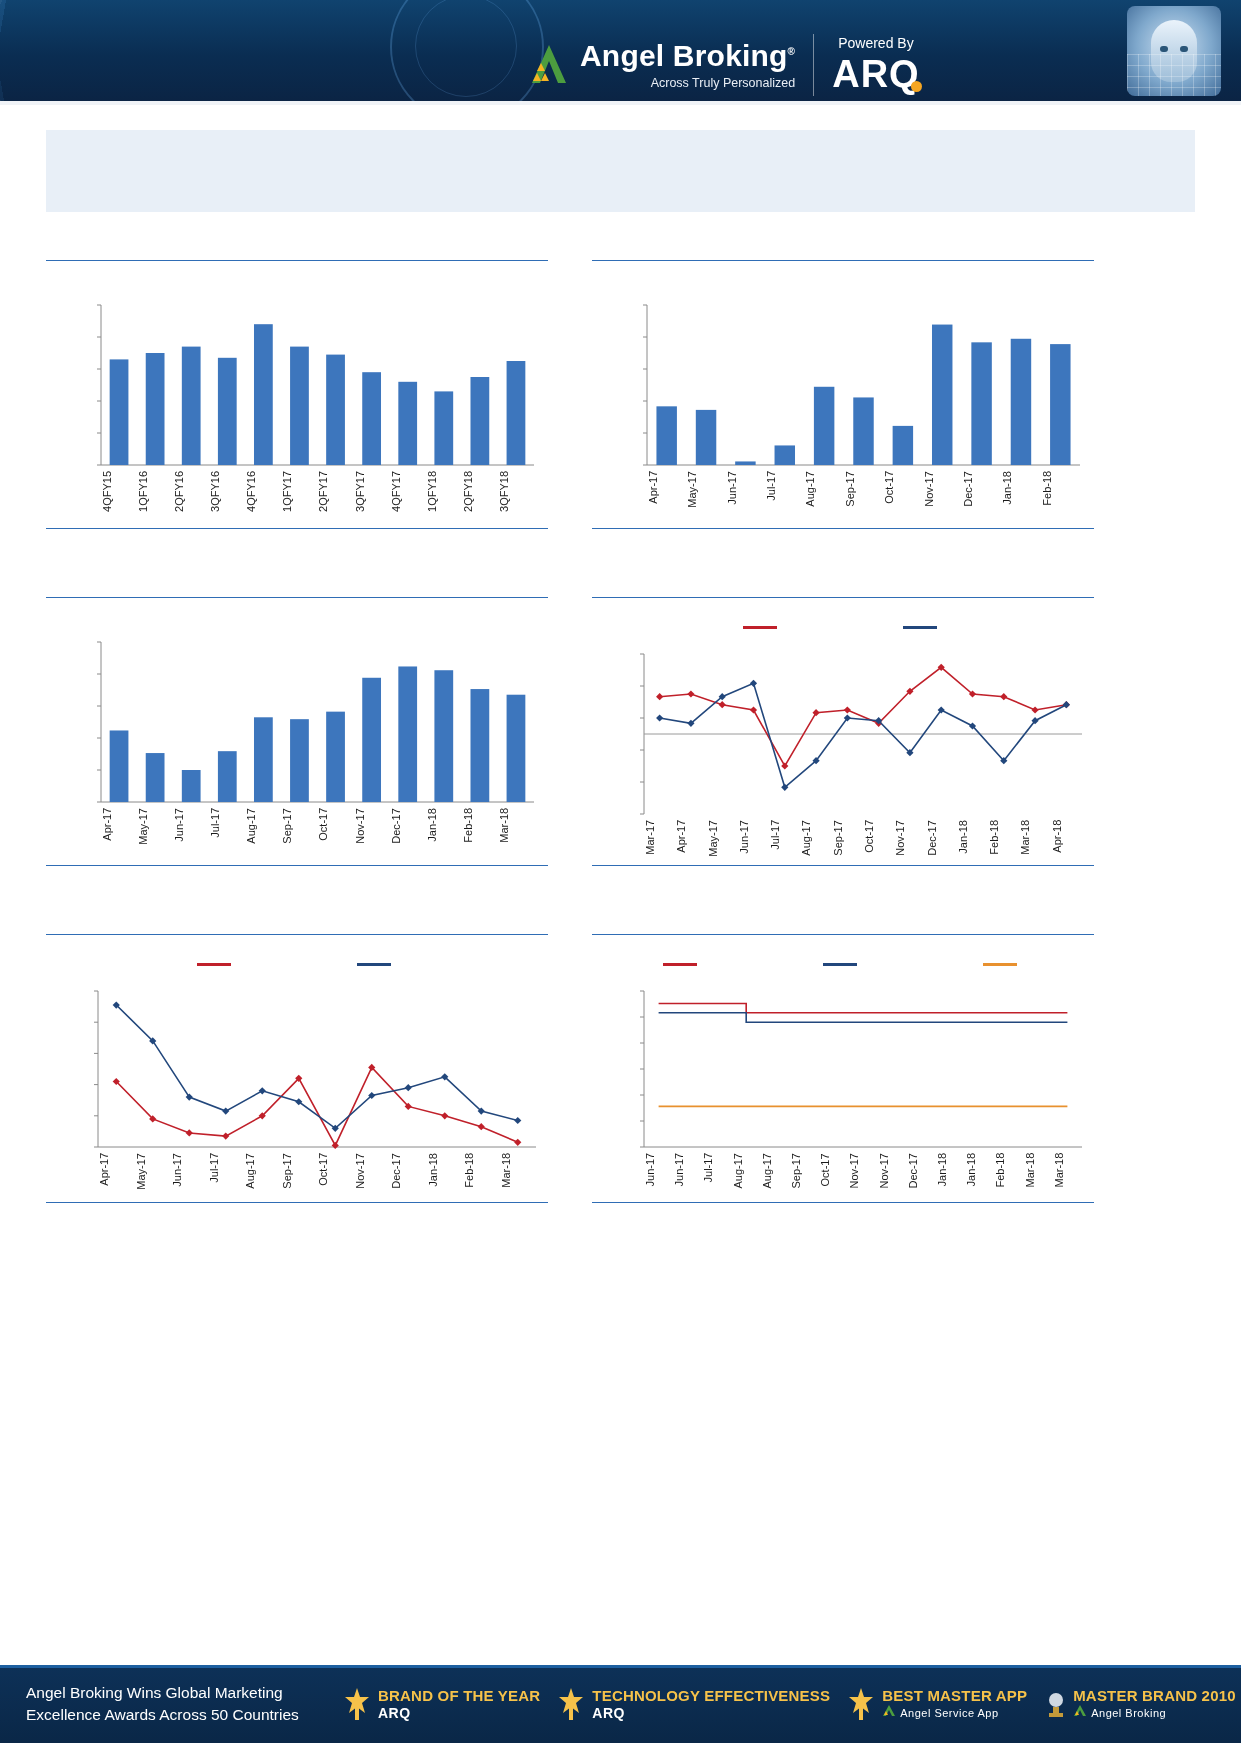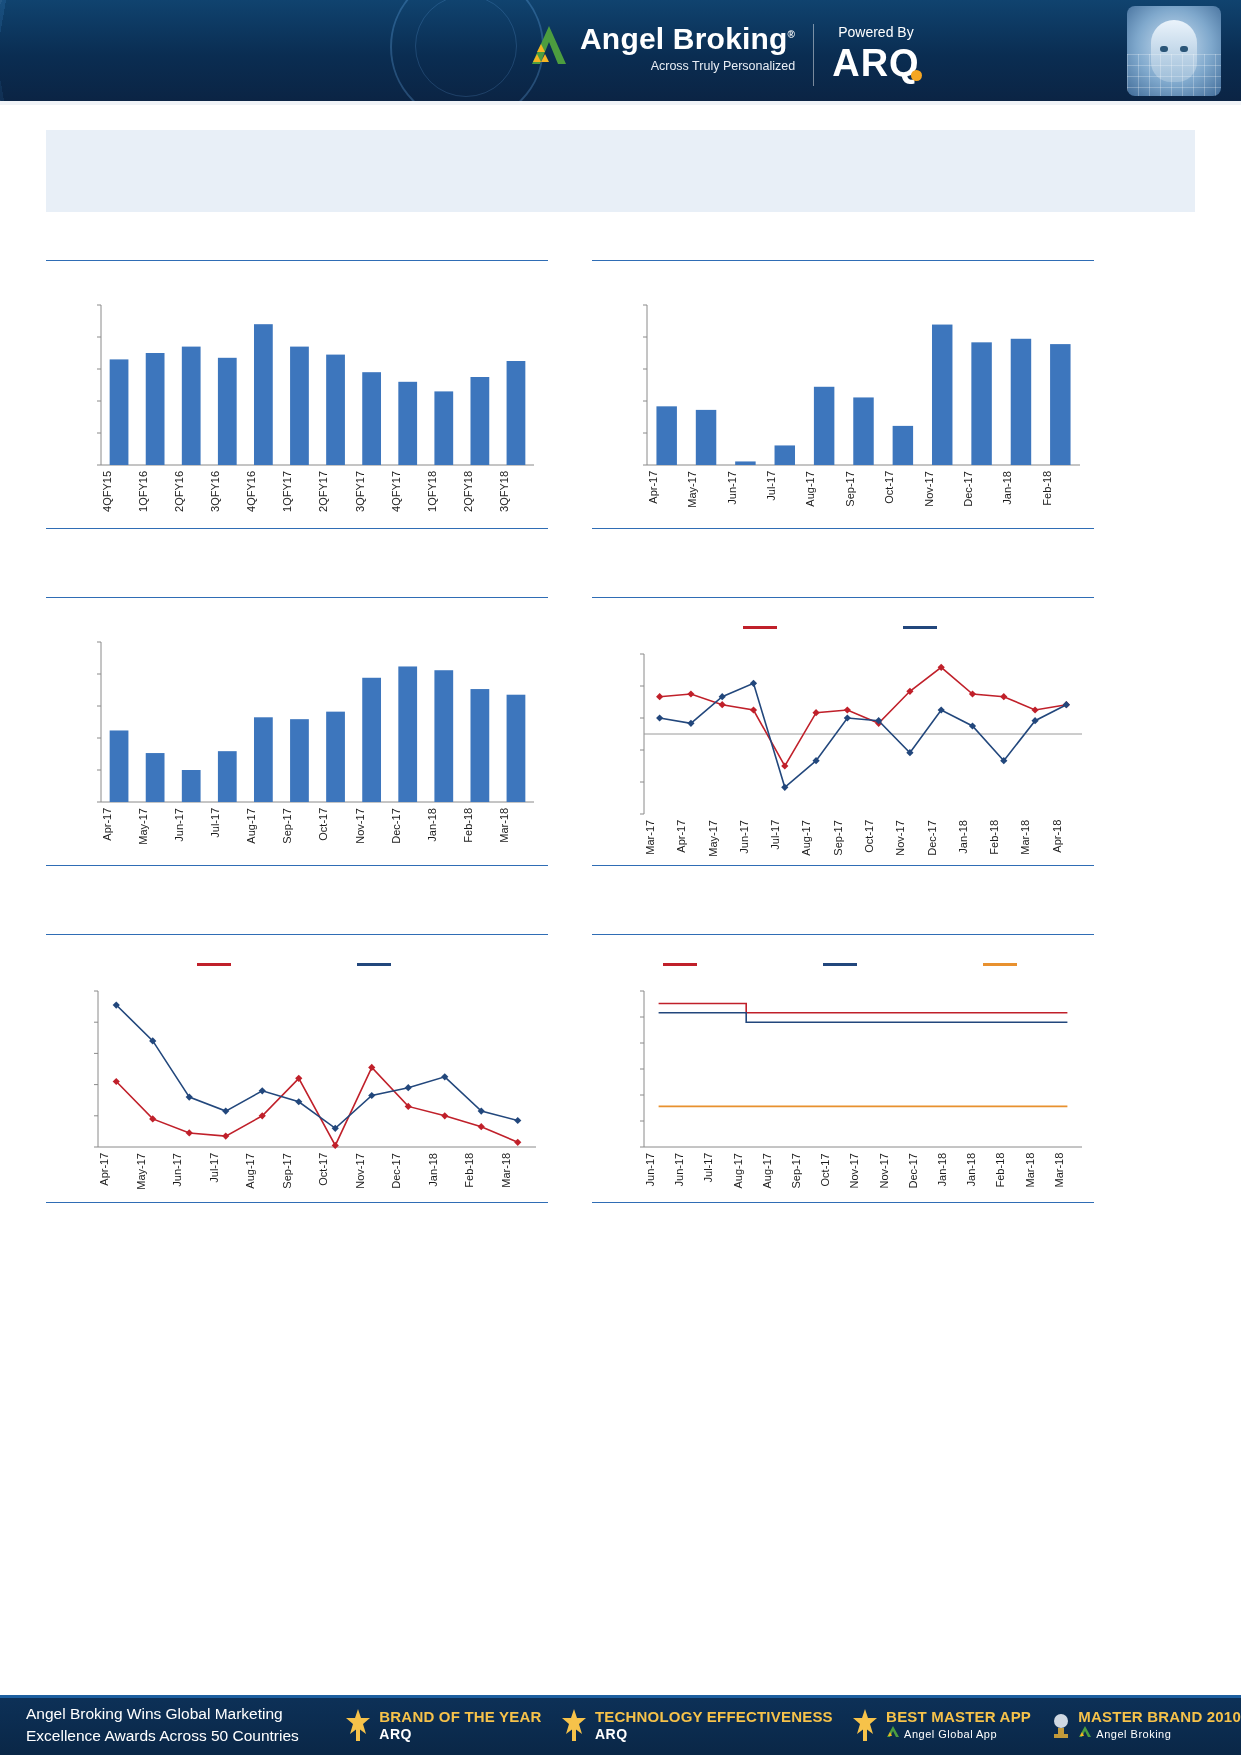--- a/index.html
+++ b/index.html
@@ -30,21 +30,21 @@
     border:1px solid rgba(120,190,255,0.18);border-radius:50%;
   }
   .header .streak{
     position:absolute;top:0;left:0;width:100%;height:100%;
     background:
       linear-gradient(100deg, rgba(80,160,230,0.18) 0 6px, transparent 6px 60px),
       linear-gradient(80deg, rgba(80,160,230,0.12) 0 4px, transparent 4px 90px);
     opacity:.8;
   }
   .brand{
-    position:absolute;left:528px;top:24px;display:flex;
+    position:absolute;left:528px;top:34px;display:flex;align-items:center;
   }
   .brand .logo-mark{
     width:42px;height:44px;position:relative;margin-right:10px;
   }
   .brand-text{color:#fff;line-height:1;}
   .brand-text .name{
     font-size:30px;font-weight:bold;letter-spacing:.2px;
   }
   .brand-text .name sup{font-size:10px;vertical-align:super;}
   .brand-text .tag{
@@ -142,24 +142,24 @@
   .xlab{
     font-size:11px;color:#1b1b1b;
     writing-mode:vertical-rl;
     transform:rotate(180deg);
     text-align:right;
     white-space:nowrap;
   }
 
   
   .footer{
-    position:absolute;left:0;bottom:0;width:1241px;height:60px;
+    position:absolute;left:0;bottom:12px;width:1241px;height:78px;
     background:linear-gradient(180deg,#0d3158 0%,#0a2747 100%);
     color:#fff;
-    display:flex;align-items:center;justify-content:space-between;
+    display:flex;align-items:center;
   }
   .footer .ftext{
     font-size:15.5px;line-height:1.45;padding-left:26px;width:300px;
   }
   .footer .award{
     display:flex;align-items:center;gap:8px;margin-left:18px;
   }
   .footer .award .star{
     width:26px;height:34px;position:relative;
   }
@@ -597,21 +597,21 @@
       </svg>
     </div>
     <div class="award-body">
       <div class="award-title">BEST MASTER APP</div>
       <div class="award-sub small">
         <span class="tinylogo">
           <svg width="14" height="12" viewBox="0 0 14 12">
             <polygon points="7,0 13,11 10,11 7,5 4,11 1,11" fill="#4c9d3f"></polygon>
             <polygon points="4,6 6,10 2,10" fill="#f5b423"></polygon>
           </svg>
-        </span><span>Angel Global App</span>
+        </span><span>Angel Service App</span>
       </div>
     </div>
   </div>
 
   <div class="award">
     <div class="cup">
       <svg width="22" height="26" viewBox="0 0 22 26">
         <circle cx="11" cy="7" r="7" fill="#cfd8e2"></circle>
         <rect x="8" y="14" width="6" height="6" fill="#c39a3a"></rect>
         <rect x="4" y="20" width="14" height="4" fill="#c39a3a"></rect>

